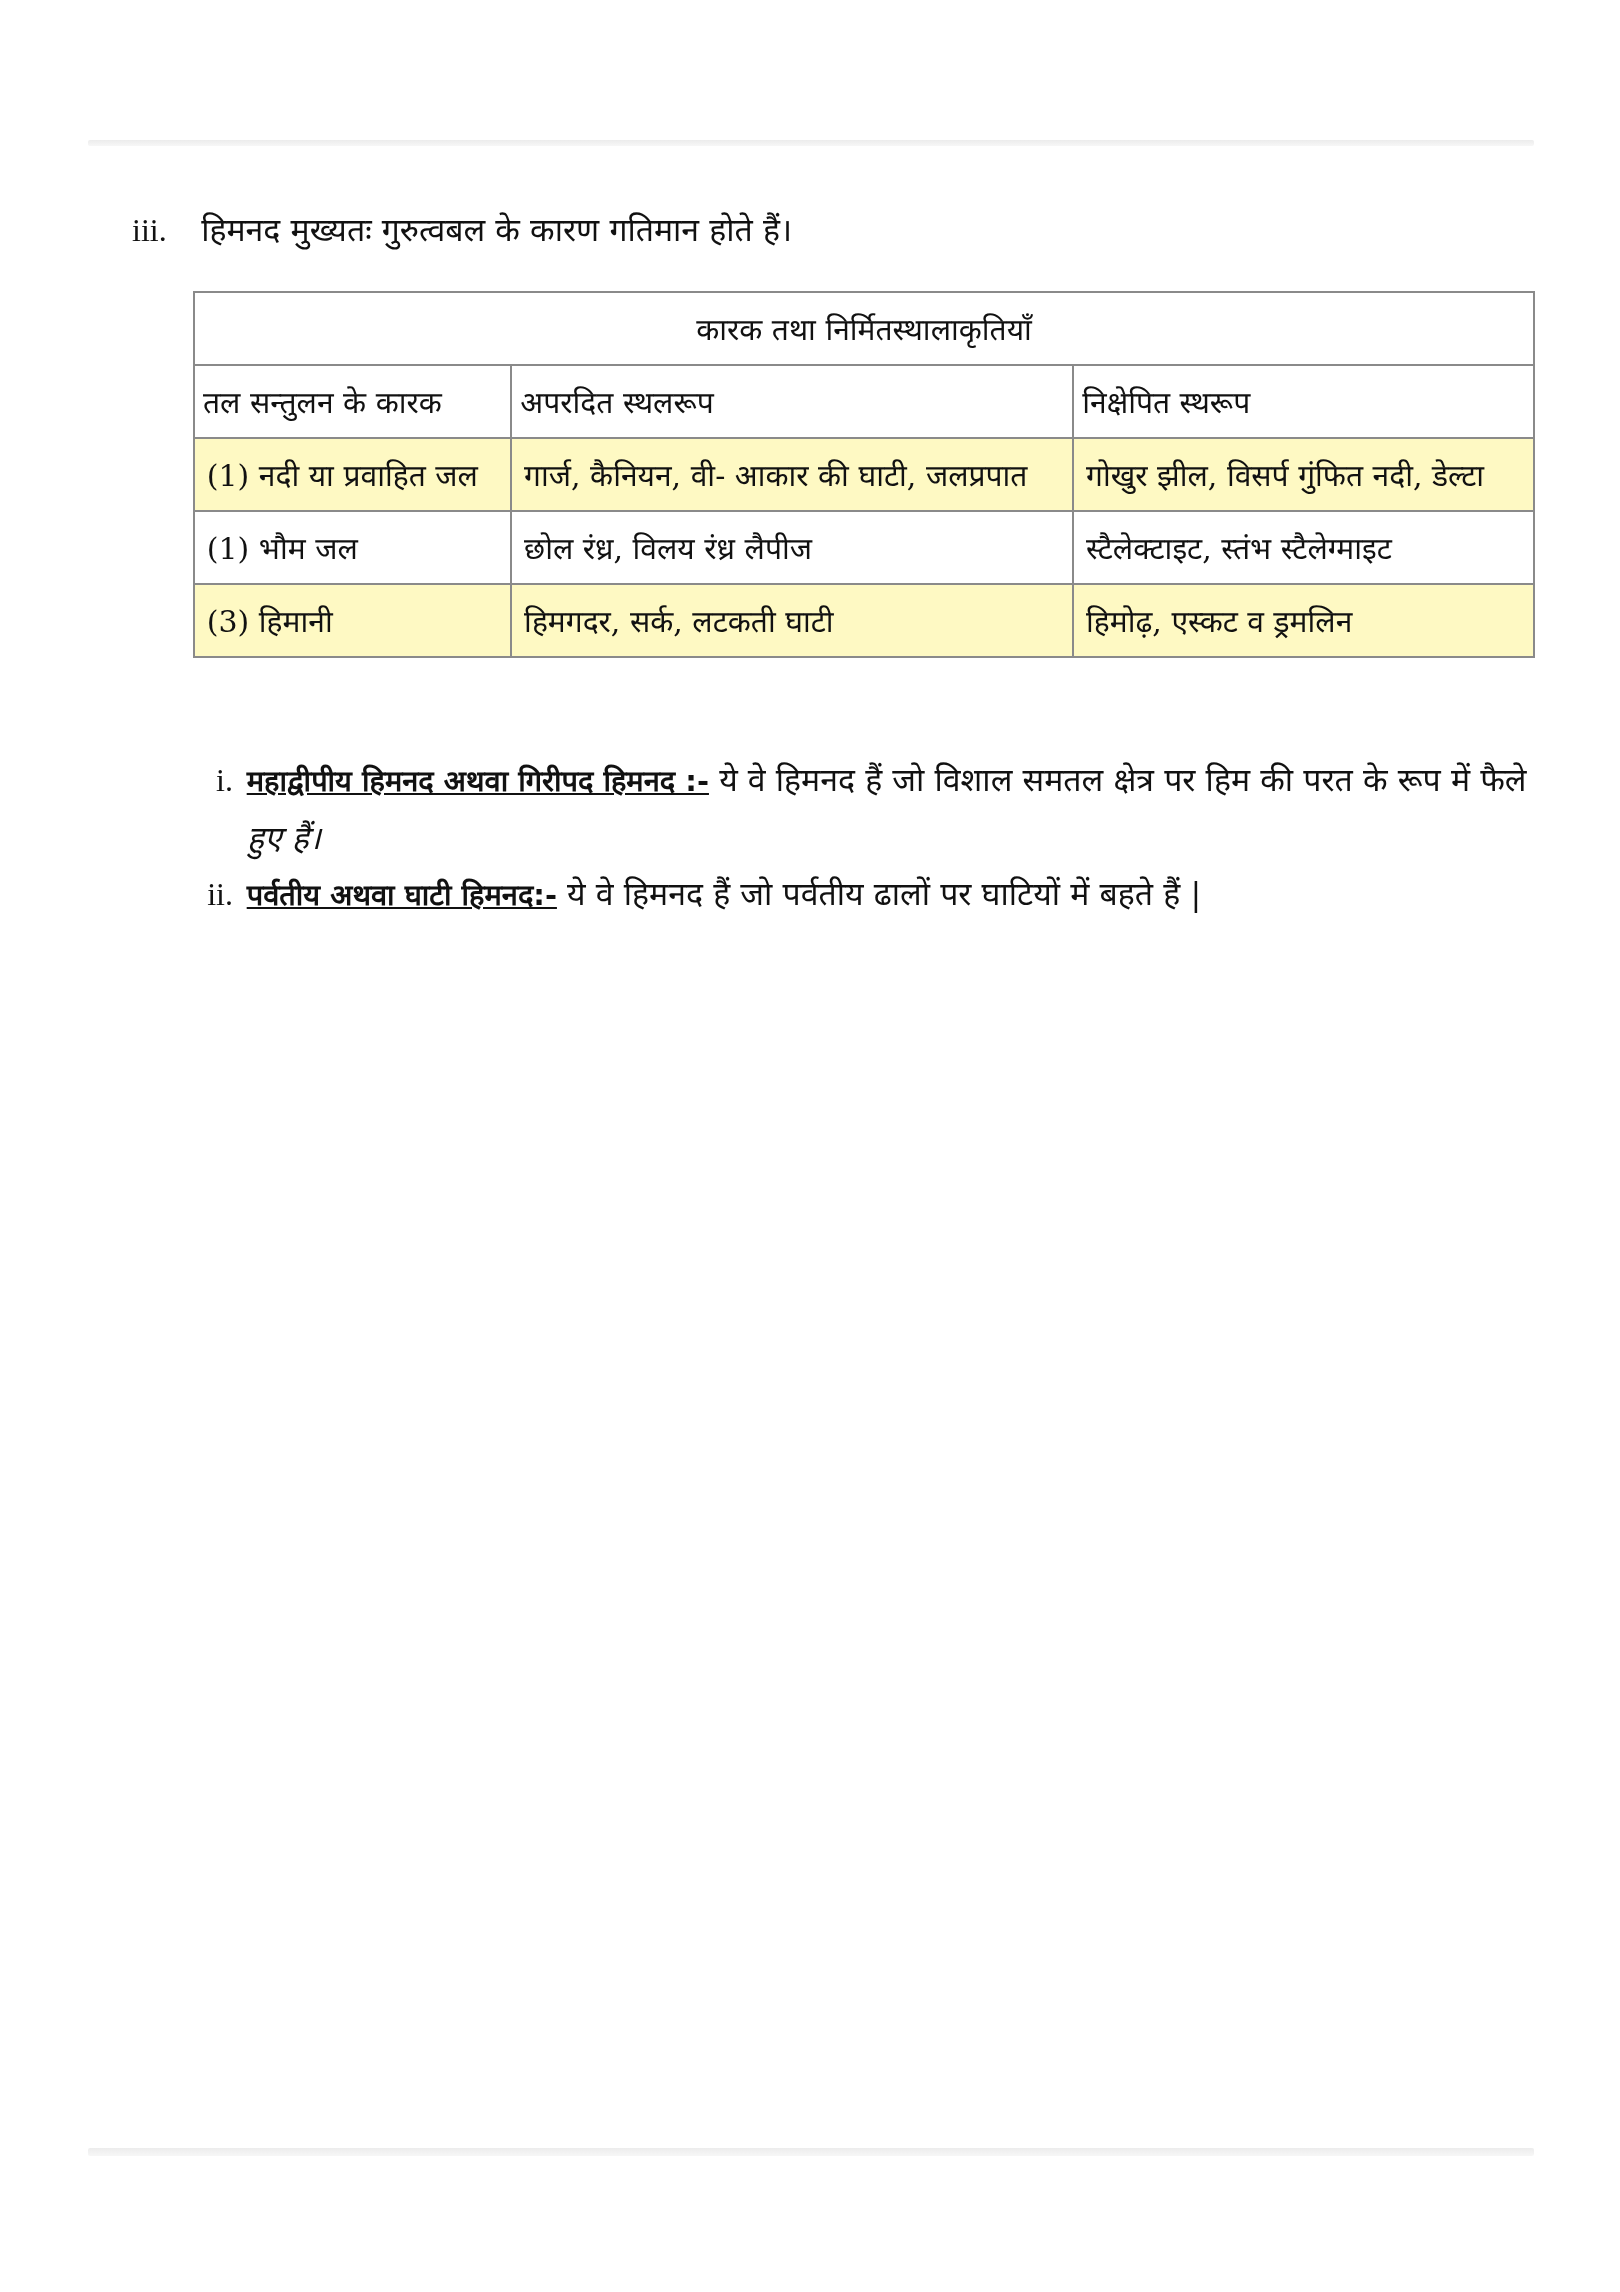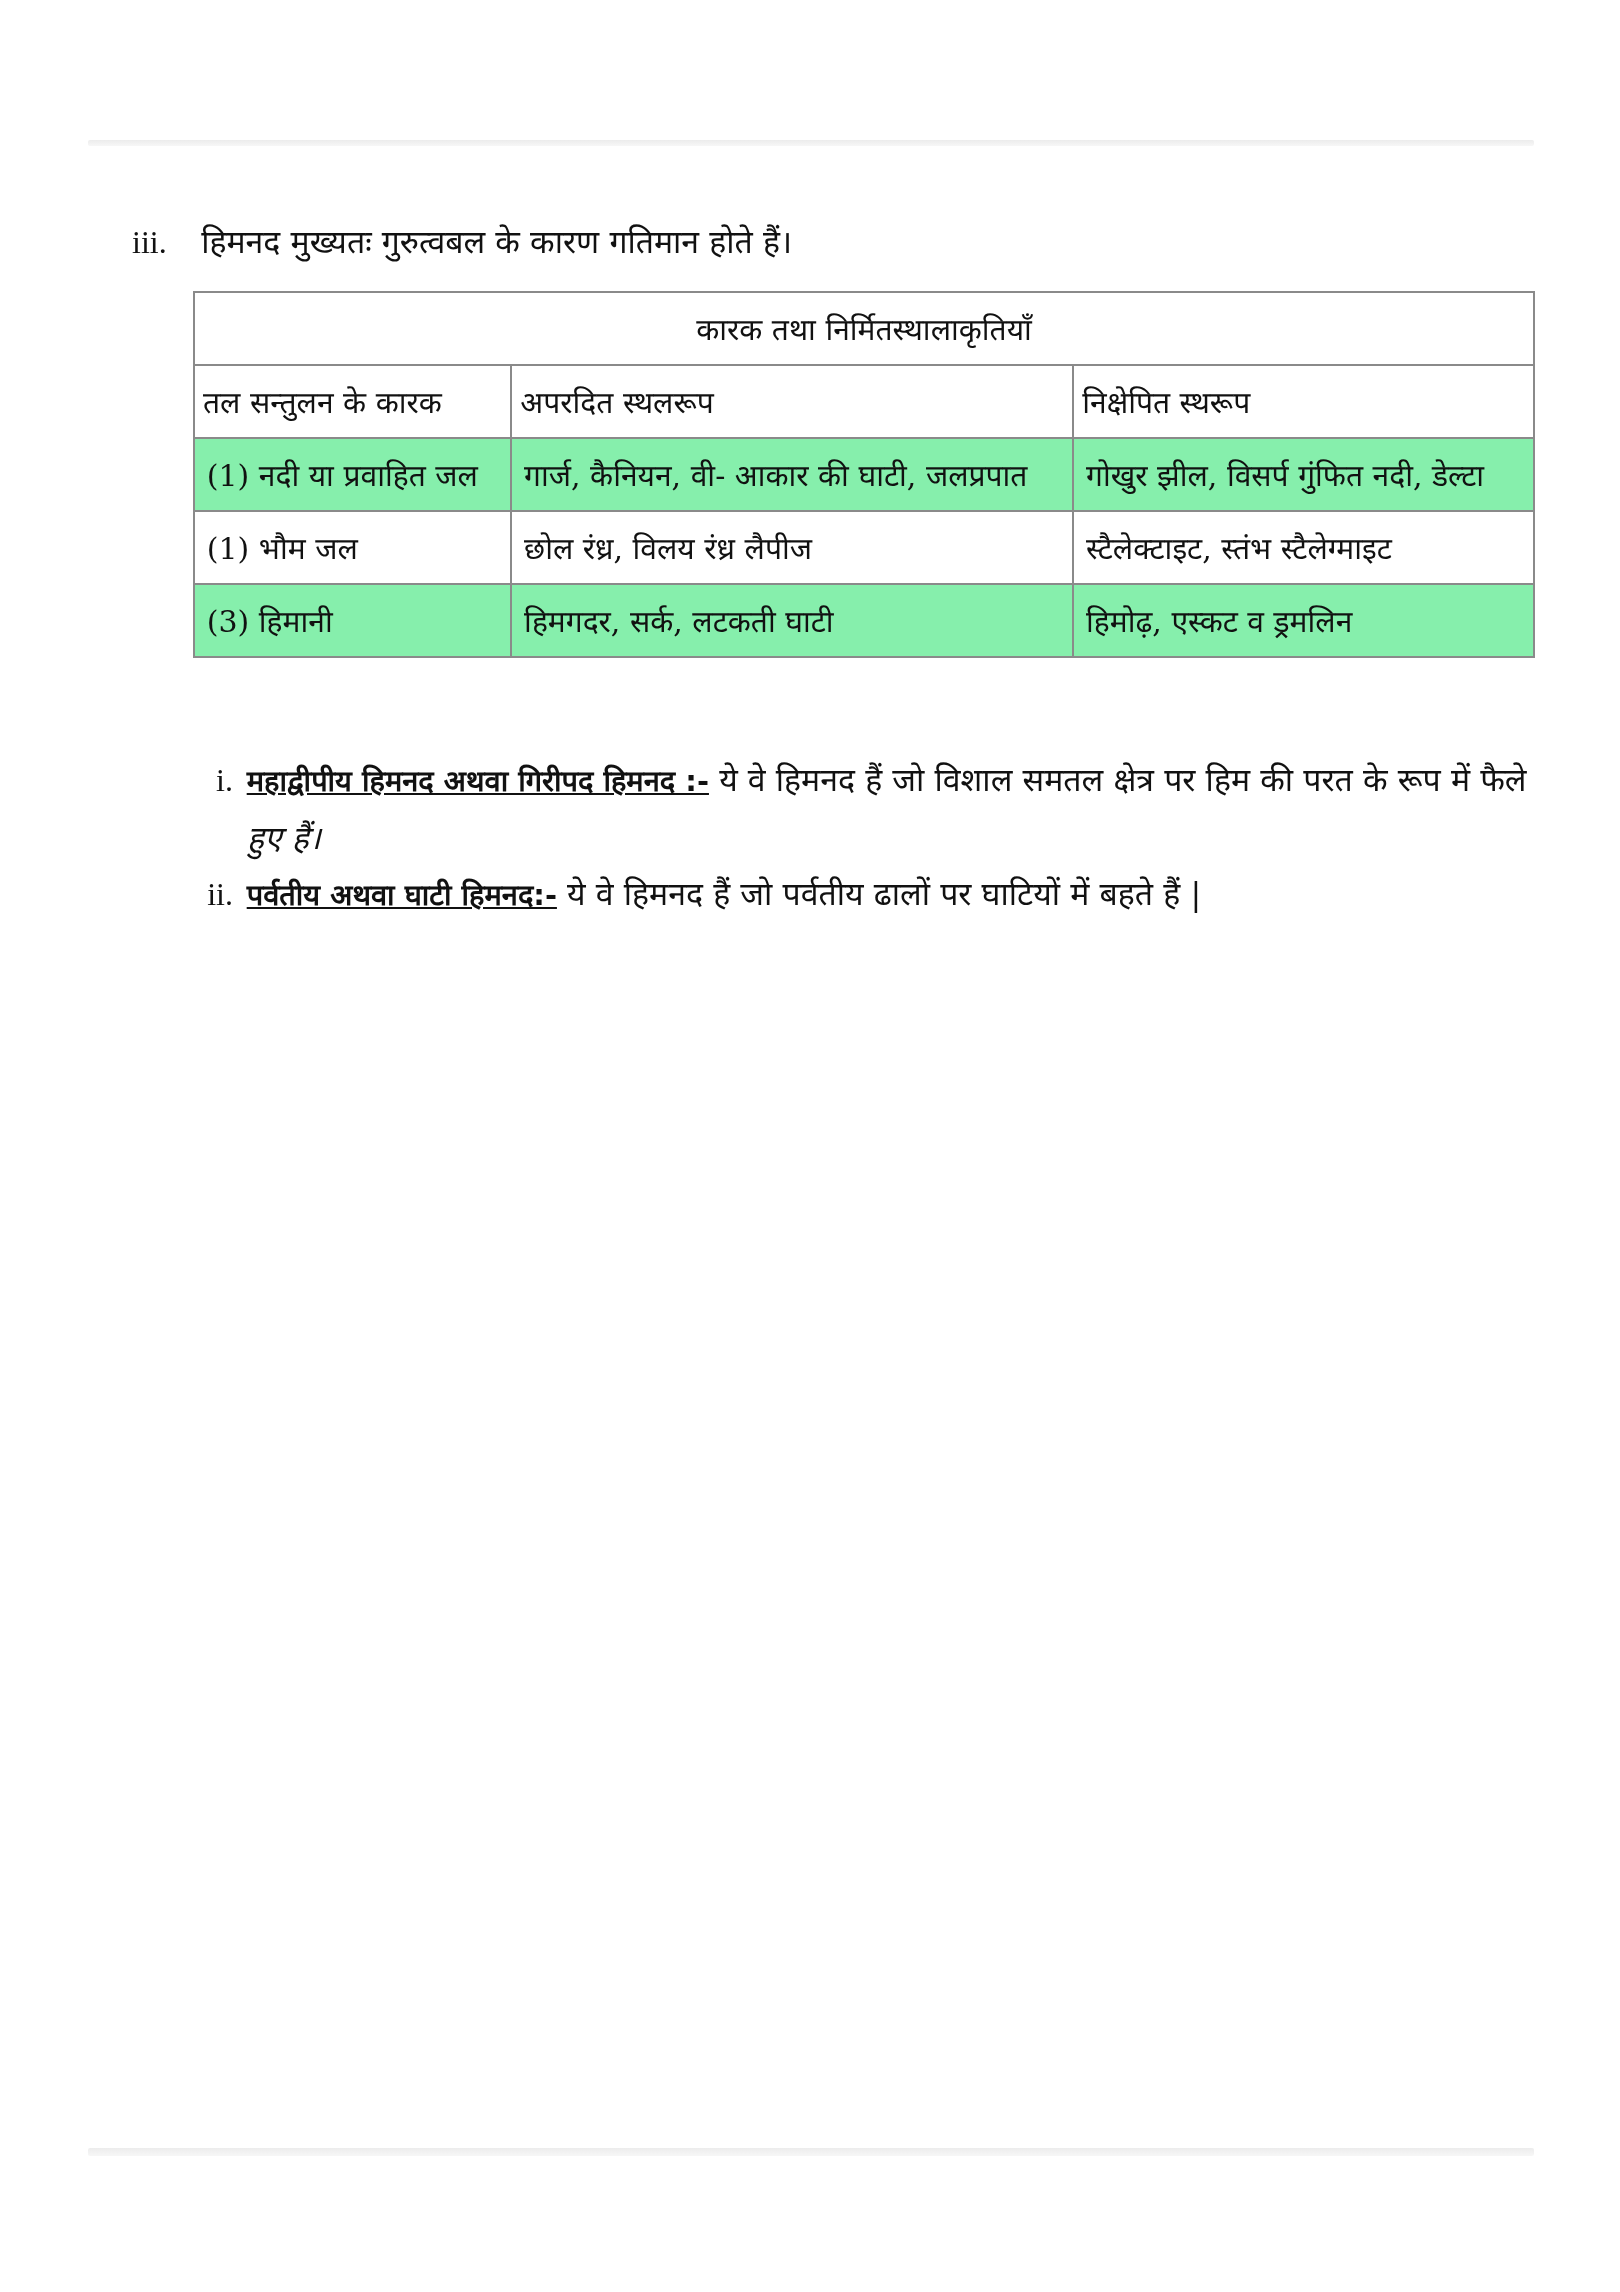--- a/index.html
+++ b/index.html
@@ -31,21 +31,21 @@
     font-size: 32px;
     line-height: 39px;
     white-space: nowrap;
   }
   .item-line .num {
     display: inline-block;
     font-family: "Liberation Serif", serif;
   }
 
   .intro { left: 132px; top: 211px; }
-  .intro .num { width: 59px; margin-top: 12px; }
+  .intro .num { width: 59px; }
 
   table.landforms {
     position: absolute;
     left: 193px;
     top: 291px;
     width: 1342px;
     border-collapse: collapse;
     border: 2.9px solid #7b7b7b;
     font-size: 30px;
   }
@@ -61,21 +61,21 @@
     height: 71px;
     text-align: center;
   }
   table.landforms tr.head-row th {
     height: 71px;
     padding-left: 8px;
   }
   table.landforms tr.body-row td {
     height: 71px;
   }
-  table.landforms tr.shade td { background: #86efac; }
+  table.landforms tr.shade td { background: #fef9c3; }
   table.landforms col.c1 { width: 318px; }
   table.landforms col.c2 { width: 563px; }
   table.landforms col.c3 { width: 462px; }
 
   .def { font-size: 32px; }
   .def .num { width: 47px; text-align: right; padding-right: 13.7px; }
   .def .term { font-weight: bold; font-family: "DejaVu Sans", "Liberation Sans", sans-serif; font-size: 29px; text-decoration: underline; }
   .def1 { left: 186px; top: 761px; }
   .def1b { left: 247px; top: 819px; font-style: italic; }
   .def2 { left: 186px; top: 875px; }

